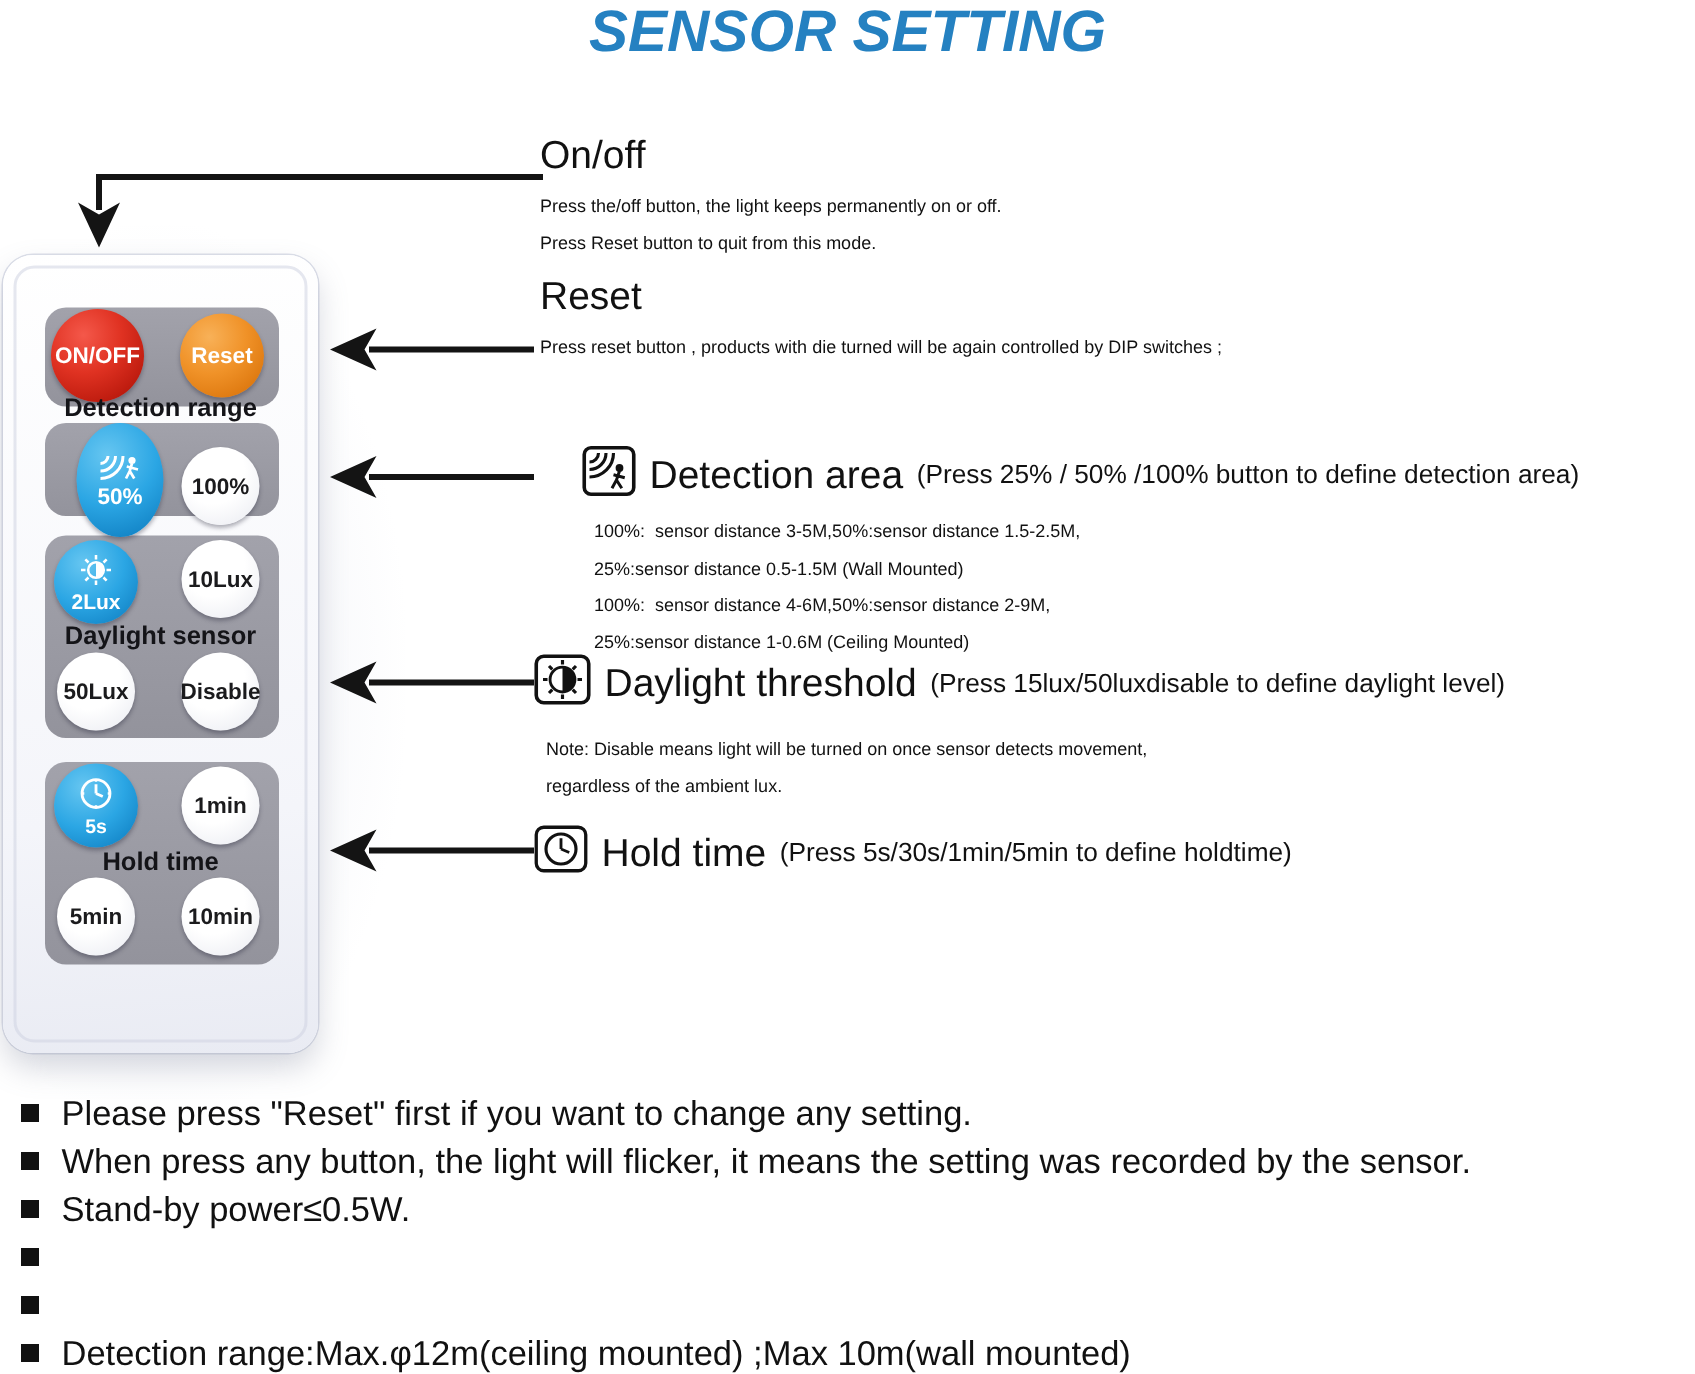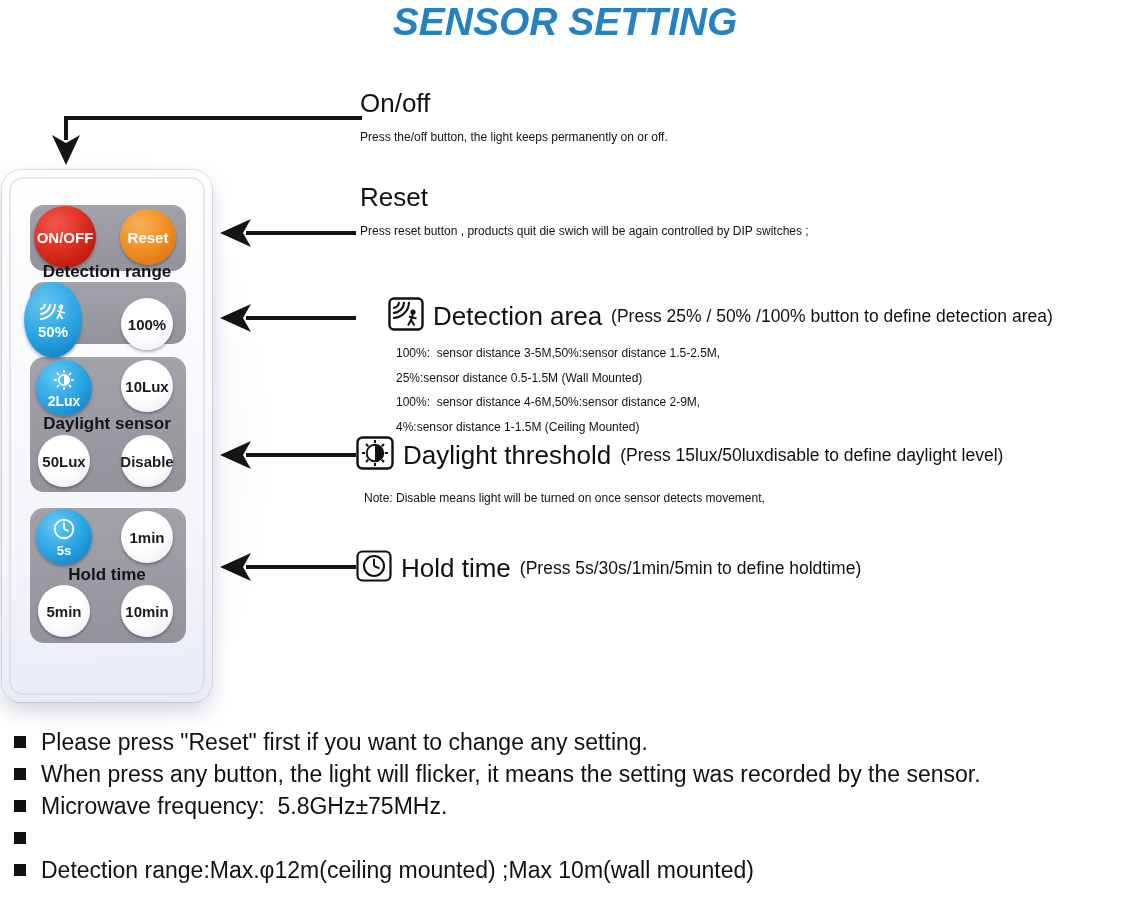--- a/index.html
+++ b/index.html
@@ -79,21 +79,21 @@
 
     <div class="btn btn-red" style="left:32px;top:36px;width:62px;height:62px;">
       <span>ON/OFF</span>
     </div>
     <div class="btn btn-orange" style="left:118px;top:39px;width:56px;height:56px;">
       <span>Reset</span>
     </div>
 
     <div class="rlabel" style="top:92px;">Detection range</div>
 
-    <div class="btn btn-blue" style="left:22px;top:112px;width:58px;height:76px;">
+    <div class="btn btn-blue" style="left:49px;top:112px;width:58px;height:76px;">
       <span>
         <svg width="32" height="20" viewBox="0 0 32 20">
           <path d="M3 8 A5 5 0 0 0 8 3" stroke="#fff" stroke-width="2" fill="none"></path>
           <path d="M3 13 A10 10 0 0 0 13 3" stroke="#fff" stroke-width="2" fill="none"></path>
           <path d="M3 18 A15 15 0 0 0 18 3" stroke="#fff" stroke-width="2" fill="none"></path>
           <circle cx="24" cy="6" r="2.4" fill="#fff"></circle>
           <path d="M24 8 L22.5 13 L20 18 M22.5 13 L25.5 18 M20.5 10 L28 12" stroke="#fff" stroke-width="1.8" fill="none"></path>
         </svg>
       </span>
       <span class="sub" style="font-size:15px;">50%</span>
@@ -169,27 +169,28 @@
     <g stroke="#141414" stroke-width="4" fill="#141414">
       <line x1="356" y1="567" x2="246" y2="567"></line>
       <polygon points="220,567 251,553 243,567 251,581" stroke="none"></polygon>
     </g>
   </svg>
 
   <div class="sec" style="left:360px;top:88px;">
     <h2>On/off</h2>
     <div class="body">
       <p>Press the/off button, the light keeps permanently on or off.</p>
+      <p>Press Reset button to quit from this mode.</p>
     </div>
   </div>
 
   <div class="sec" style="left:360px;top:182px;">
     <h2>Reset</h2>
     <div class="body">
-      <p>Press reset button , products quit die swich will be again controlled by DIP switches ;</p>
+      <p>Press reset button , products with die turned will be again controlled by DIP switches ;</p>
     </div>
   </div>
 
   <div class="sec" style="left:356px;top:297px;margin-left:32px;">
     <div class="hrow">
       <span>
         <svg width="36" height="34" viewBox="0 0 36 34">
           <rect x="1.5" y="1.5" width="33" height="31" rx="4.5" fill="#fff" stroke="#111" stroke-width="2.4"></rect>
           <path d="M5 11 A6 6 0 0 0 11 5" stroke="#111" stroke-width="2.1" fill="none"></path>
           <path d="M5 16 A11 11 0 0 0 16 5" stroke="#111" stroke-width="2.1" fill="none"></path>
@@ -198,39 +199,40 @@
           <path d="M25 17 L23 23 L20 28.5 M23 23 L26.5 28.5 M21 19.5 L28.5 21.5" stroke="#111" stroke-width="2" fill="none"></path>
         </svg>
       </span>
       <h2>Detection area</h2>
       <span class="subt">(Press 25% / 50% /100% button to define detection area)</span>
     </div>
     <div class="body ind">
       <p>100%:  sensor distance 3-5M,50%:sensor distance 1.5-2.5M,</p>
       <p>25%:sensor distance 0.5-1.5M (Wall Mounted)</p>
       <p>100%:  sensor distance 4-6M,50%:sensor distance 2-9M,</p>
-      <p>4%:sensor distance 1-1.5M (Ceiling Mounted)</p>
+      <p>25%:sensor distance 1-0.6M (Ceiling Mounted)</p>
     </div>
   </div>
 
   <div class="sec" style="left:356px;top:436px;">
     <div class="hrow">
       <span>
         <svg width="38" height="34" viewBox="0 0 38 34">
           <rect x="1.5" y="1.5" width="35" height="31" rx="5" fill="#fff" stroke="#111" stroke-width="2.4"></rect>
           <circle cx="19" cy="17" r="8.3" fill="#fff" stroke="#111" stroke-width="1.9"></circle>
           <path d="M19 8.7 A8.3 8.3 0 0 1 19 25.3 Z" fill="#111"></path>
           <path d="M19 4 V7 M19 27 V30 M6 17 H9 M29 17 H32 M10 8 L12.2 10.2 M25.8 23.8 L28 26 M28 8 L25.8 10.2 M12.2 23.8 L10 26" stroke="#111" stroke-width="2.1"></path>
         </svg>
       </span>
       <h2>Daylight threshold</h2>
       <span class="subt">(Press 15lux/50luxdisable to define daylight level)</span>
     </div>
     <div class="body ind" style="margin-top:12px;">
       <p>Note: Disable means light will be turned on once sensor detects movement,</p>
+      <p>regardless of the ambient lux.</p>
     </div>
   </div>
 
   <div class="sec" style="left:356px;top:550px;">
     <div class="hrow">
       <span>
         <svg width="36" height="32" viewBox="0 0 36 32">
           <rect x="1.5" y="1.5" width="33" height="29" rx="5" fill="#fff" stroke="#111" stroke-width="2.2"></rect>
           <circle cx="18" cy="16" r="10" fill="none" stroke="#111" stroke-width="2.1"></circle>
           <path d="M18 16 V8.8 M18 16 L23.5 18.3" stroke="#111" stroke-width="1.9" fill="none"></path>
@@ -245,21 +247,24 @@
     <div class="note">
       <span class="bullet"></span>
       <span class="txt">Please press "Reset" first if you want to change any setting.</span>
     </div>
     <div class="note">
       <span class="bullet"></span>
       <span class="txt">When press any button, the light will flicker, it means the setting was recorded by the sensor.</span>
     </div>
     <div class="note">
       <span class="bullet"></span>
-      <span class="txt">Microwave frequency:  5.8GHz±75MHz.</span>
+      <span class="txt">Stand-by power≤0.5W.</span>
+    </div>
+    <div class="note">
+      <span class="bullet"></span>
     </div>
     <div class="note">
       <span class="bullet"></span>
     </div>
     <div class="note">
       <span class="bullet"></span>
       <span class="txt">Detection range:Max.φ12m(ceiling mounted) ;Max 10m(wall mounted)</span>
     </div>
   </div>
 

